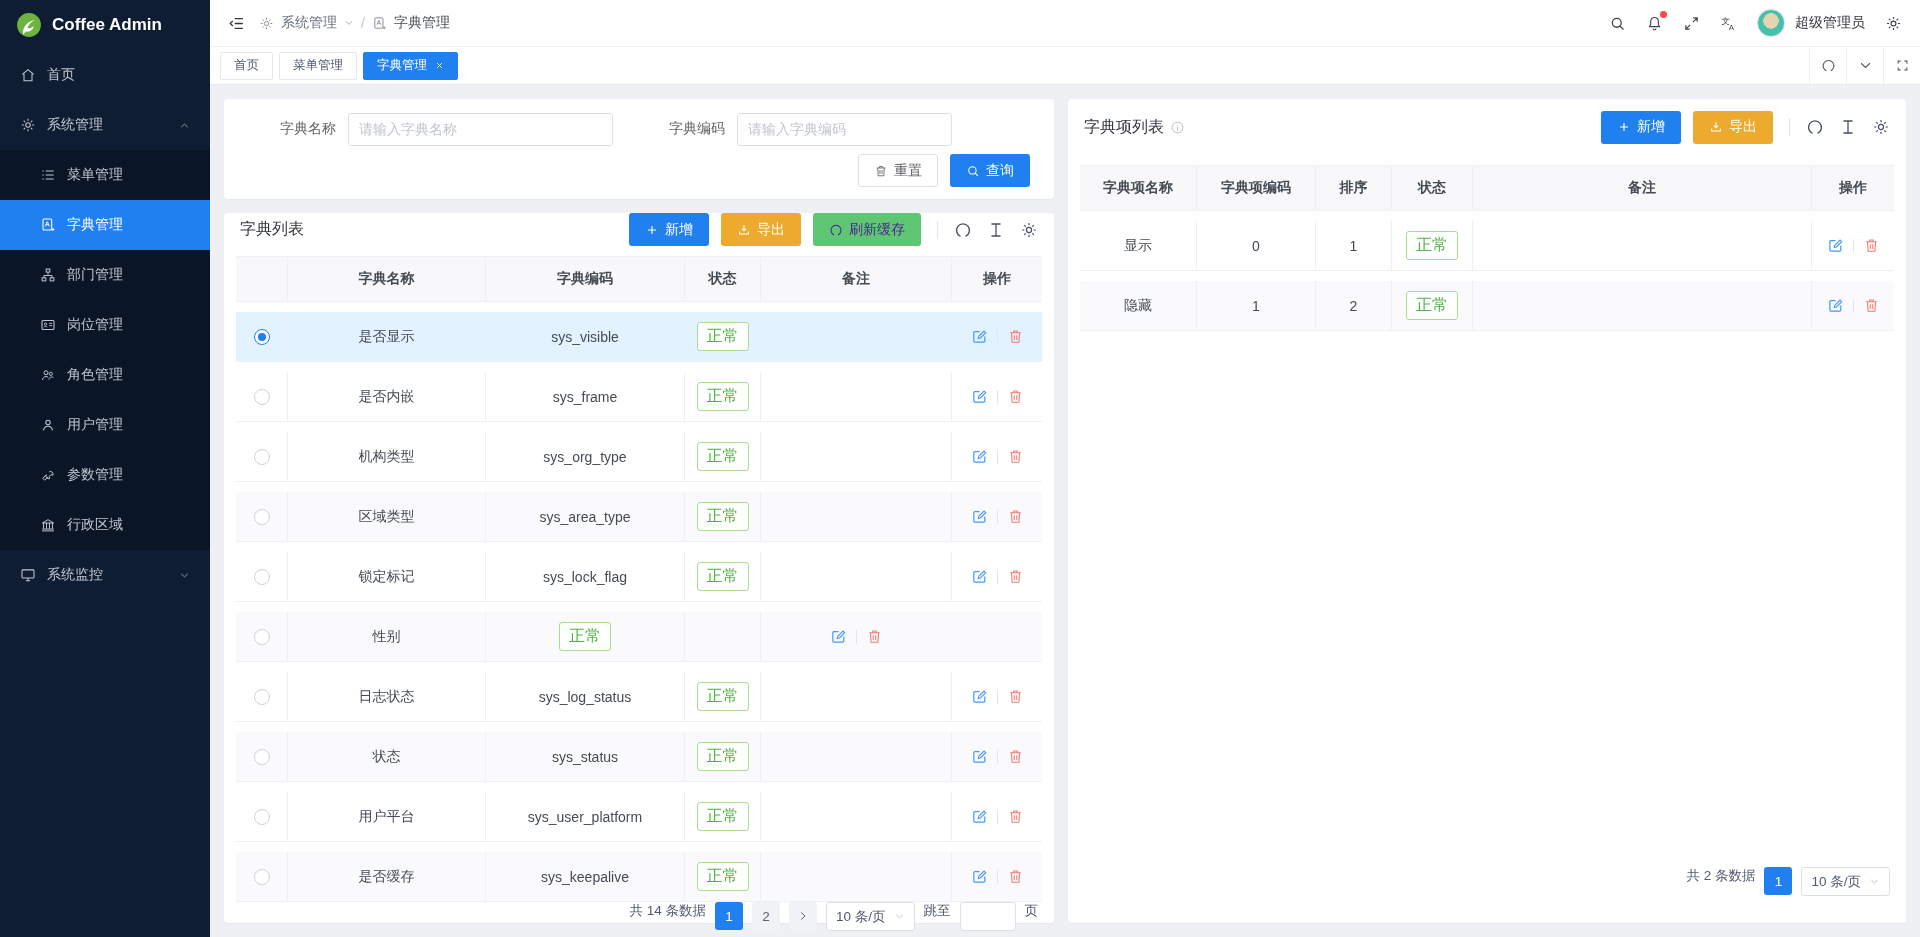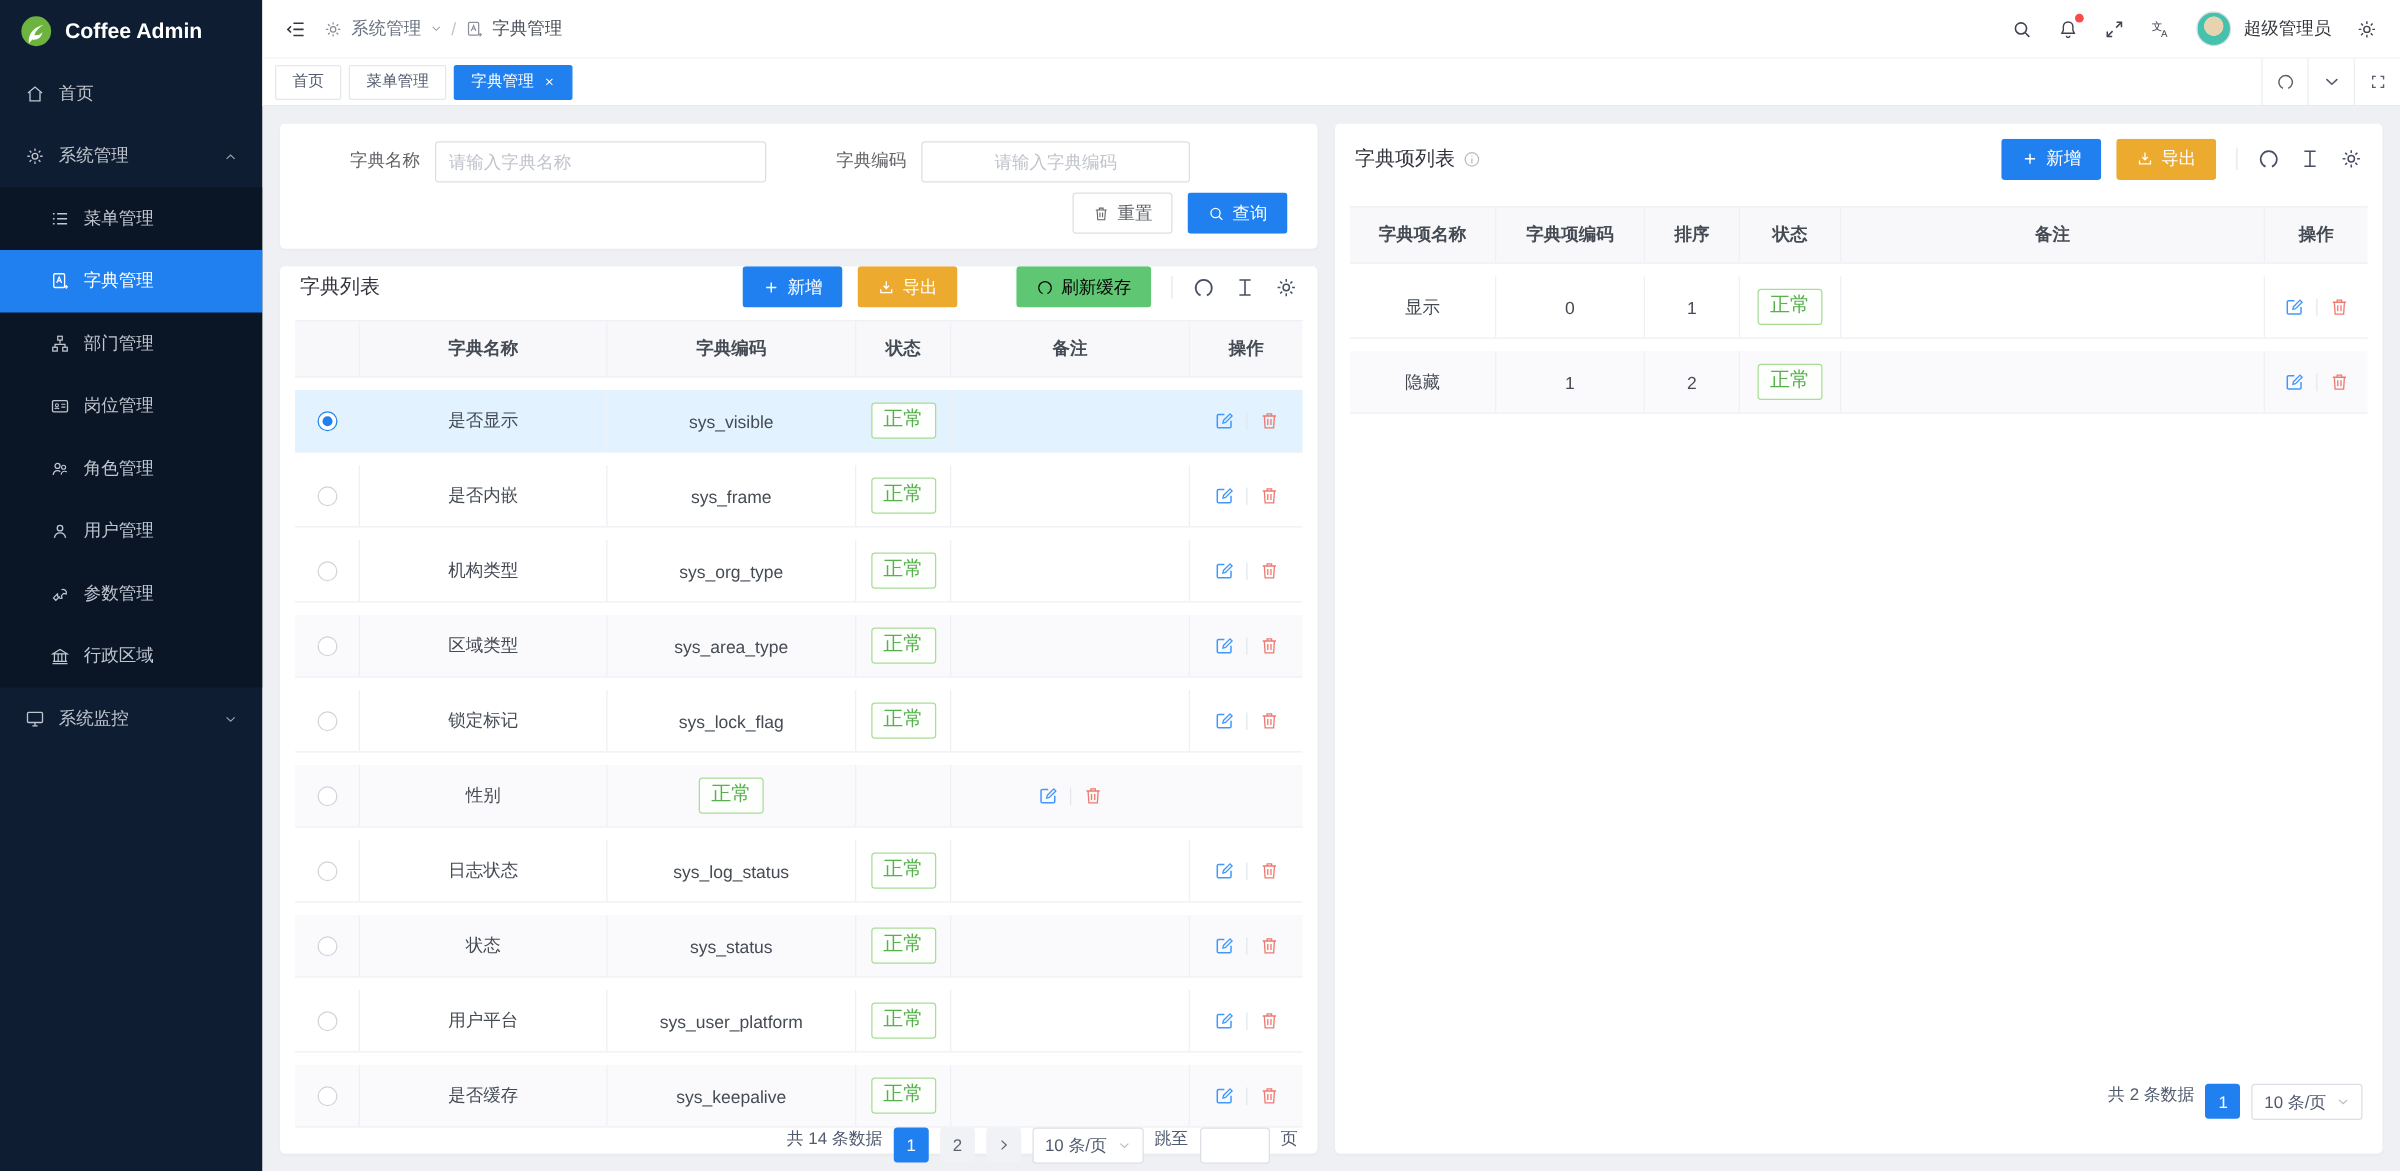--- a/index.html
+++ b/index.html
@@ -47,30 +47,30 @@
   .left-col { width:830px; display:flex; flex-direction:column; gap:14px; }
   .right-col { flex:1; display:flex; flex-direction:column; }
 
   
   .search-card { height:100px; padding:13px 24px 0 56px; }
   .form-row { display:flex; align-items:center; height:34px; }
   .form-row label { color:#606266; margin-right:12px; white-space:nowrap; }
   .form-row .gap { width:56px; }
   input.txt { height:33px; border:1px solid #dcdfe6; border-radius:3px; padding:0 10px; font-size:14px; color:#454b54; outline:none; }
   input.txt::placeholder { color:#c0c4cc; }
-  .in-name { width:265px; } .in-code { width:215px;text-align:center; }
+  .in-name { width:265px; } .in-code { width:215px; }
   .btn-row { display:flex; justify-content:flex-end; gap:12px; margin-top:8px; }
 
   .btn { height:33px; padding:0 15px; border-radius:3px; display:inline-flex; align-items:center; gap:6px;
     font-size:14px; border:1px solid transparent; cursor:pointer; background:#fff; }
   .btn svg { width:14px; height:14px; }
   .btn.ghost { border-color:#dcdfe6; color:#606266; }
   .btn.primary { background:#2080f0; color:#fff; }
   .btn.warning { background:#ecab2e; color:#fff; }
-  .btn.success { background:#5fc773; color:#000000;margin-left:35px; }
+  .btn.success { background:#5fc773; color:#4c1d95; }
 
   
   .table-card { flex:1; display:flex; flex-direction:column; min-height:0; }
   .card-head { height:56px; display:flex; align-items:center; padding:0 16px; gap:12px;justify-content:flex-end; }
   .card-title { font-size:16px; color:#33363d; font-weight:500; display:flex; align-items:center; gap:6px; }
   .card-title .info { width:15px; height:15px; color:#b7bcc5; }
   .head-spacer { flex:1; }
   .tool-divider { width:1px; height:18px; background:#e4e7ea; margin:0 4px; }
   .tool-icons { display:flex; align-items:center; gap:15px; color:#474f63; }
   .tool-icons svg { width:18px; height:18px; cursor:pointer; }

